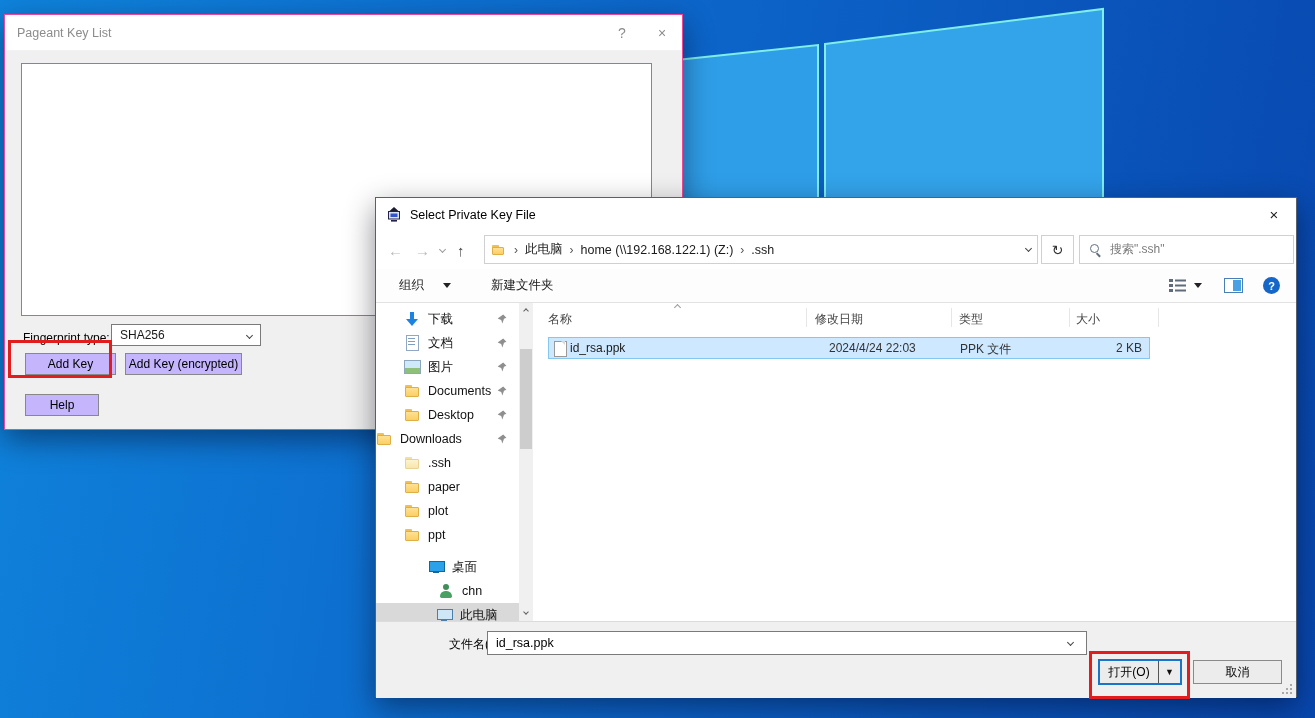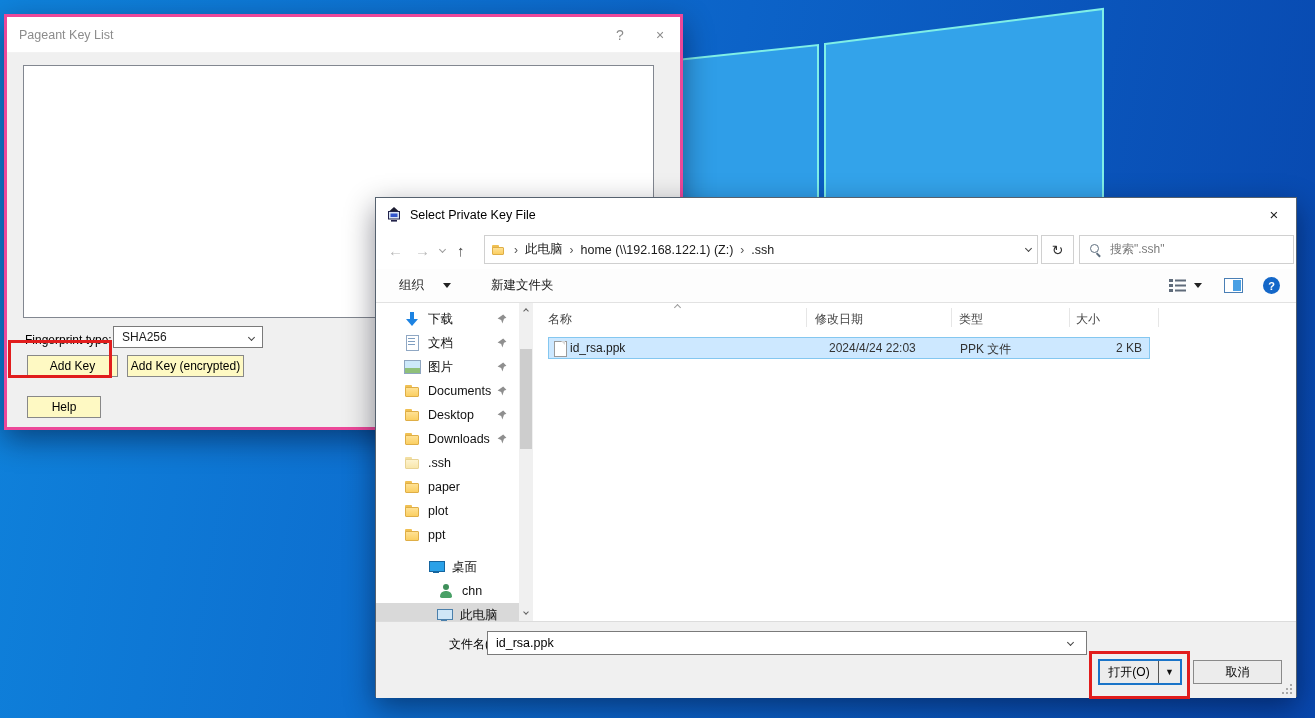--- a/index.html
+++ b/index.html
@@ -14,30 +14,30 @@
 
   
   .wallpaper { position:absolute; inset:0; z-index:0; }
 
   
   .win { position:absolute; background:#f0f0f0; box-shadow:0 10px 28px rgba(0,0,20,.45); }
   .titlebar { position:absolute; left:0; top:0; right:0; background:#ffffff; display:flex; align-items:center; }
   .cap-btn { display:flex; align-items:center; justify-content:center; width:40px; height:100%; font-size:14px; }
 
   
-  #pageant { left:4px; top:14px; width:679px; height:416px; z-index:2; border:3px solid #ec4899; }
+  #pageant { left:4px; top:14px; width:679px; height:416px; z-index:2; border:1px solid #ec4899; }
   #pageant .titlebar { height:36px; border-bottom:1px solid #f2f2f2; }
   #pageant .title { margin-left:12px; color:#8c8c8c; font-size:12.5px; }
   #pageant .cap-btn { color:#8c8c8c; }
   .keylist { left:16px; top:48px; width:631px; height:253px; background:#fff; border:1px solid #828790; }
   .fp-label { left:18px; top:316px; color:#000; }
   .combo { background:#fff; border:1px solid #7a7a7a; display:flex; align-items:center; padding:0 8px; }
   .combo .chev { margin-left:auto; }
   #fp-combo { left:106px; top:309px; width:150px; height:22px; }
-  .pg-btn { position:absolute; height:22px; background:#fef9c3; border:1px solid #888; display:flex; align-items:center; justify-content:center; color:#000; }
+  .pg-btn { position:absolute; height:22px; background:#c4b5fd; border:1px solid #888; display:flex; align-items:center; justify-content:center; color:#000; }
   #btn-addkey { left:20px; top:338px; width:91px; }
   #btn-addkey-enc { left:120px; top:338px; width:117px; }
   #btn-help { left:20px; top:379px; width:74px; }
 
   
   .chev { width:7px; height:7px; border-right:1.4px solid #444; border-bottom:1.4px solid #444; transform:rotate(45deg); display:inline-block; }
   .chev.up { transform:rotate(-135deg); }
   .chev.sm { width:5px; height:5px; }
   .chev.gray { border-color:#9b9b9b; }
   .tri-down { width:0; height:0; border-left:4px solid transparent; border-right:4px solid transparent; border-top:5px solid #222; display:inline-block; }
@@ -250,21 +250,21 @@
             <path d="M6.2 0.6 L9.4 3.8 L7 4.8 L5.4 9.4 L4.2 6 L0.6 4.6 Z" fill="#8f8f8f"></path>
           </svg>
       </div>
       <div class="side-item" style="padding-left:28px">
         <span class="ic ic-folder"></span>
         <span class="side-label">Desktop</span>
         <svg class="pin" width="10" height="10" viewBox="0 0 10 10">
             <path d="M6.2 0.6 L9.4 3.8 L7 4.8 L5.4 9.4 L4.2 6 L0.6 4.6 Z" fill="#8f8f8f"></path>
           </svg>
       </div>
-      <div class="side-item" style="padding-left:28px">
+      <div class="side-item" style="">
         <span class="ic ic-folder"></span>
         <span class="side-label">Downloads</span>
         <svg class="pin" width="10" height="10" viewBox="0 0 10 10">
             <path d="M6.2 0.6 L9.4 3.8 L7 4.8 L5.4 9.4 L4.2 6 L0.6 4.6 Z" fill="#8f8f8f"></path>
           </svg>
       </div>
       <div class="side-item" style="padding-left:28px">
         <span class="ic ic-folder light"></span>
         <span class="side-label">.ssh</span>
       </div>

